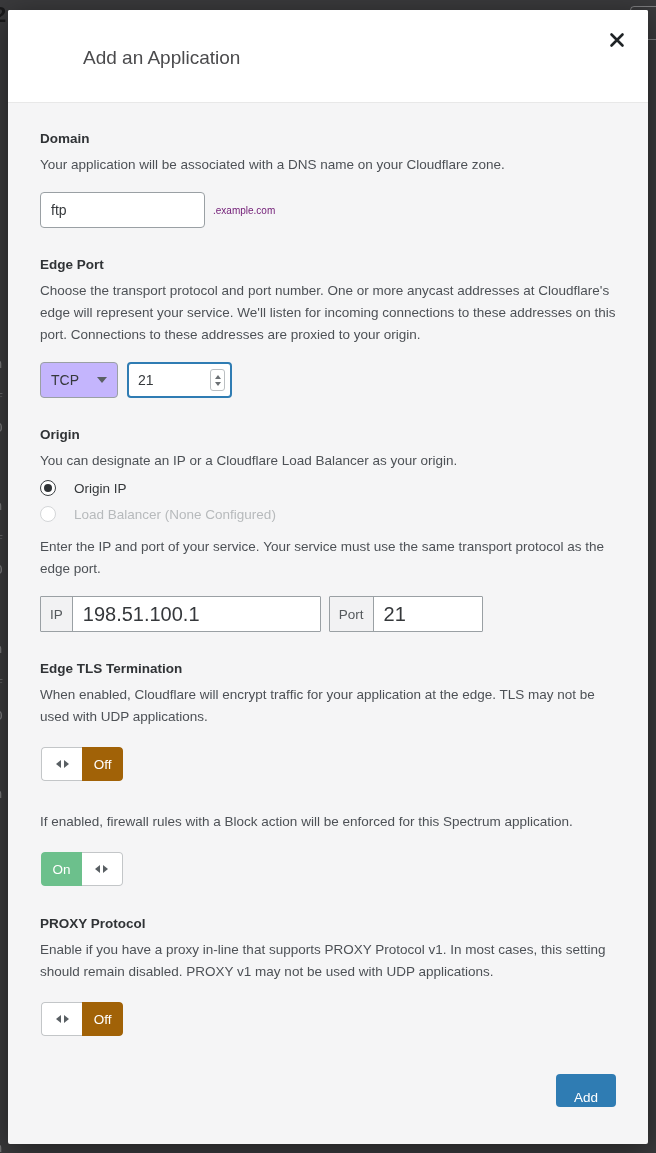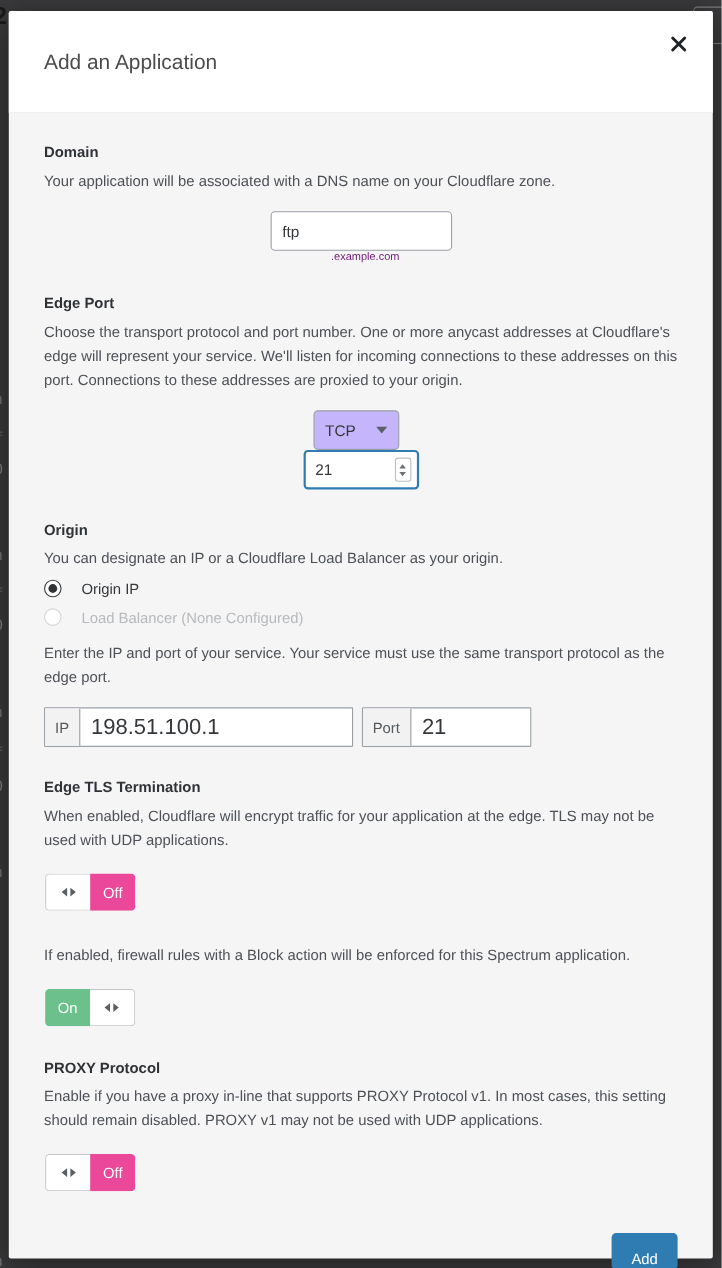--- a/index.html
+++ b/index.html
@@ -39,39 +39,39 @@
     box-shadow:0 6px 30px rgba(0,0,0,0.45);
   }
   .modal-header {
     background:#ffffff;
     height:93px;
     padding:37px 32px 0 32px;
     border-bottom:1px solid #e8e8e8;
     border-radius:2px 2px 0 0;
     position:relative;
   }
-  .modal-title { font-size:19px; font-weight:400; color:#4b4b4d; }
+  .modal-title { font-size:19px; font-weight:400; color:#4b4b4d;margin-left:43px; }
   .close-btn {
     position:absolute; top:22px; right:22px; width:18px; height:18px;
     cursor:pointer; background:none; border:none; padding:0;
   }
   .modal-body { padding:28px 32px 0 32px; }
 
   .section { margin-bottom:29px; }
   .section-heading { font-size:13.5px; font-weight:bold; color:#303336; margin-bottom:8px; }
   .section-desc { font-size:13.5px; line-height:22px; color:#4d5156; max-width:578px; }
 
   
   .text-input {
     height:36px; border:1px solid #9aa0a4; border-radius:4px; background:#fff;
     font-size:14px; color:#35383b; padding:0 10px;
     font-family:"Liberation Sans","DejaVu Sans",sans-serif;
     outline:none;
   }
-  .control-row { display:flex; align-items:center; margin-top:16px;flex-direction:column; }
+  .control-row { display:flex; align-items:center; margin-top:16px; }
   .input-suffix { font-size:10px; color:#701a75; margin-left:8px; }
 
   .select-box {
     width:78px; height:36px; border:1px solid #9aa0a4; border-radius:4px; background:#c4b5fd;
     display:flex; align-items:center; justify-content:space-between;
     padding:0 10px; font-size:14px; color:#35383b; cursor:pointer; margin-right:9px;
   }
   .caret-down { width:0; height:0; border-left:5px solid transparent; border-right:5px solid transparent; border-top:6px solid #5a6064; }
 
   .number-wrap { position:relative; }
@@ -114,21 +114,21 @@
   }
   .ip-group .prefix-input { width:247px; }
   .port-group .prefix-input { width:108px; }
 
   
   .toggle { display:flex; width:84px; height:36px; border-radius:4px; overflow:hidden; margin-top:18px; cursor:pointer; border:1px solid transparent; }
   .toggle-half { width:42px; height:100%; display:flex; align-items:center; justify-content:center; font-size:13.5px; }
   .toggle-handle { background:#fff; border:1px solid #c3c6c8; display:flex; align-items:center; justify-content:center; gap:3px; }
   .toggle-off .toggle-handle { border-radius:4px 0 0 4px; border-right:none; }
   .toggle-on  .toggle-handle { border-radius:0 4px 4px 0; border-left:none; }
-  .toggle-state-off { background:#ec4899; color:#fff; border-radius:0 4px 4px 0; }
+  .toggle-state-off { background:#a16207; color:#fff; border-radius:0 4px 4px 0; }
   .toggle-state-on  { background:#6cc08c; color:#fff; border-radius:4px 0 0 4px; }
   .tri-left  { width:0; height:0; border-top:4px solid transparent; border-bottom:4px solid transparent; border-right:5px solid #595f63; }
   .tri-right { width:0; height:0; border-top:4px solid transparent; border-bottom:4px solid transparent; border-left:5px solid #595f63; }
 
   
   .modal-footer { display:flex; justify-content:flex-end; padding:8px 32px 0 32px; }
   .add-btn {
     min-width:60px; height:33px; background:#2f7cb3; color:#fff; border:none; border-radius:4px;
     font-size:13.5px; font-family:"Liberation Sans","DejaVu Sans",sans-serif; cursor:pointer; padding:16px 14px;
   }

